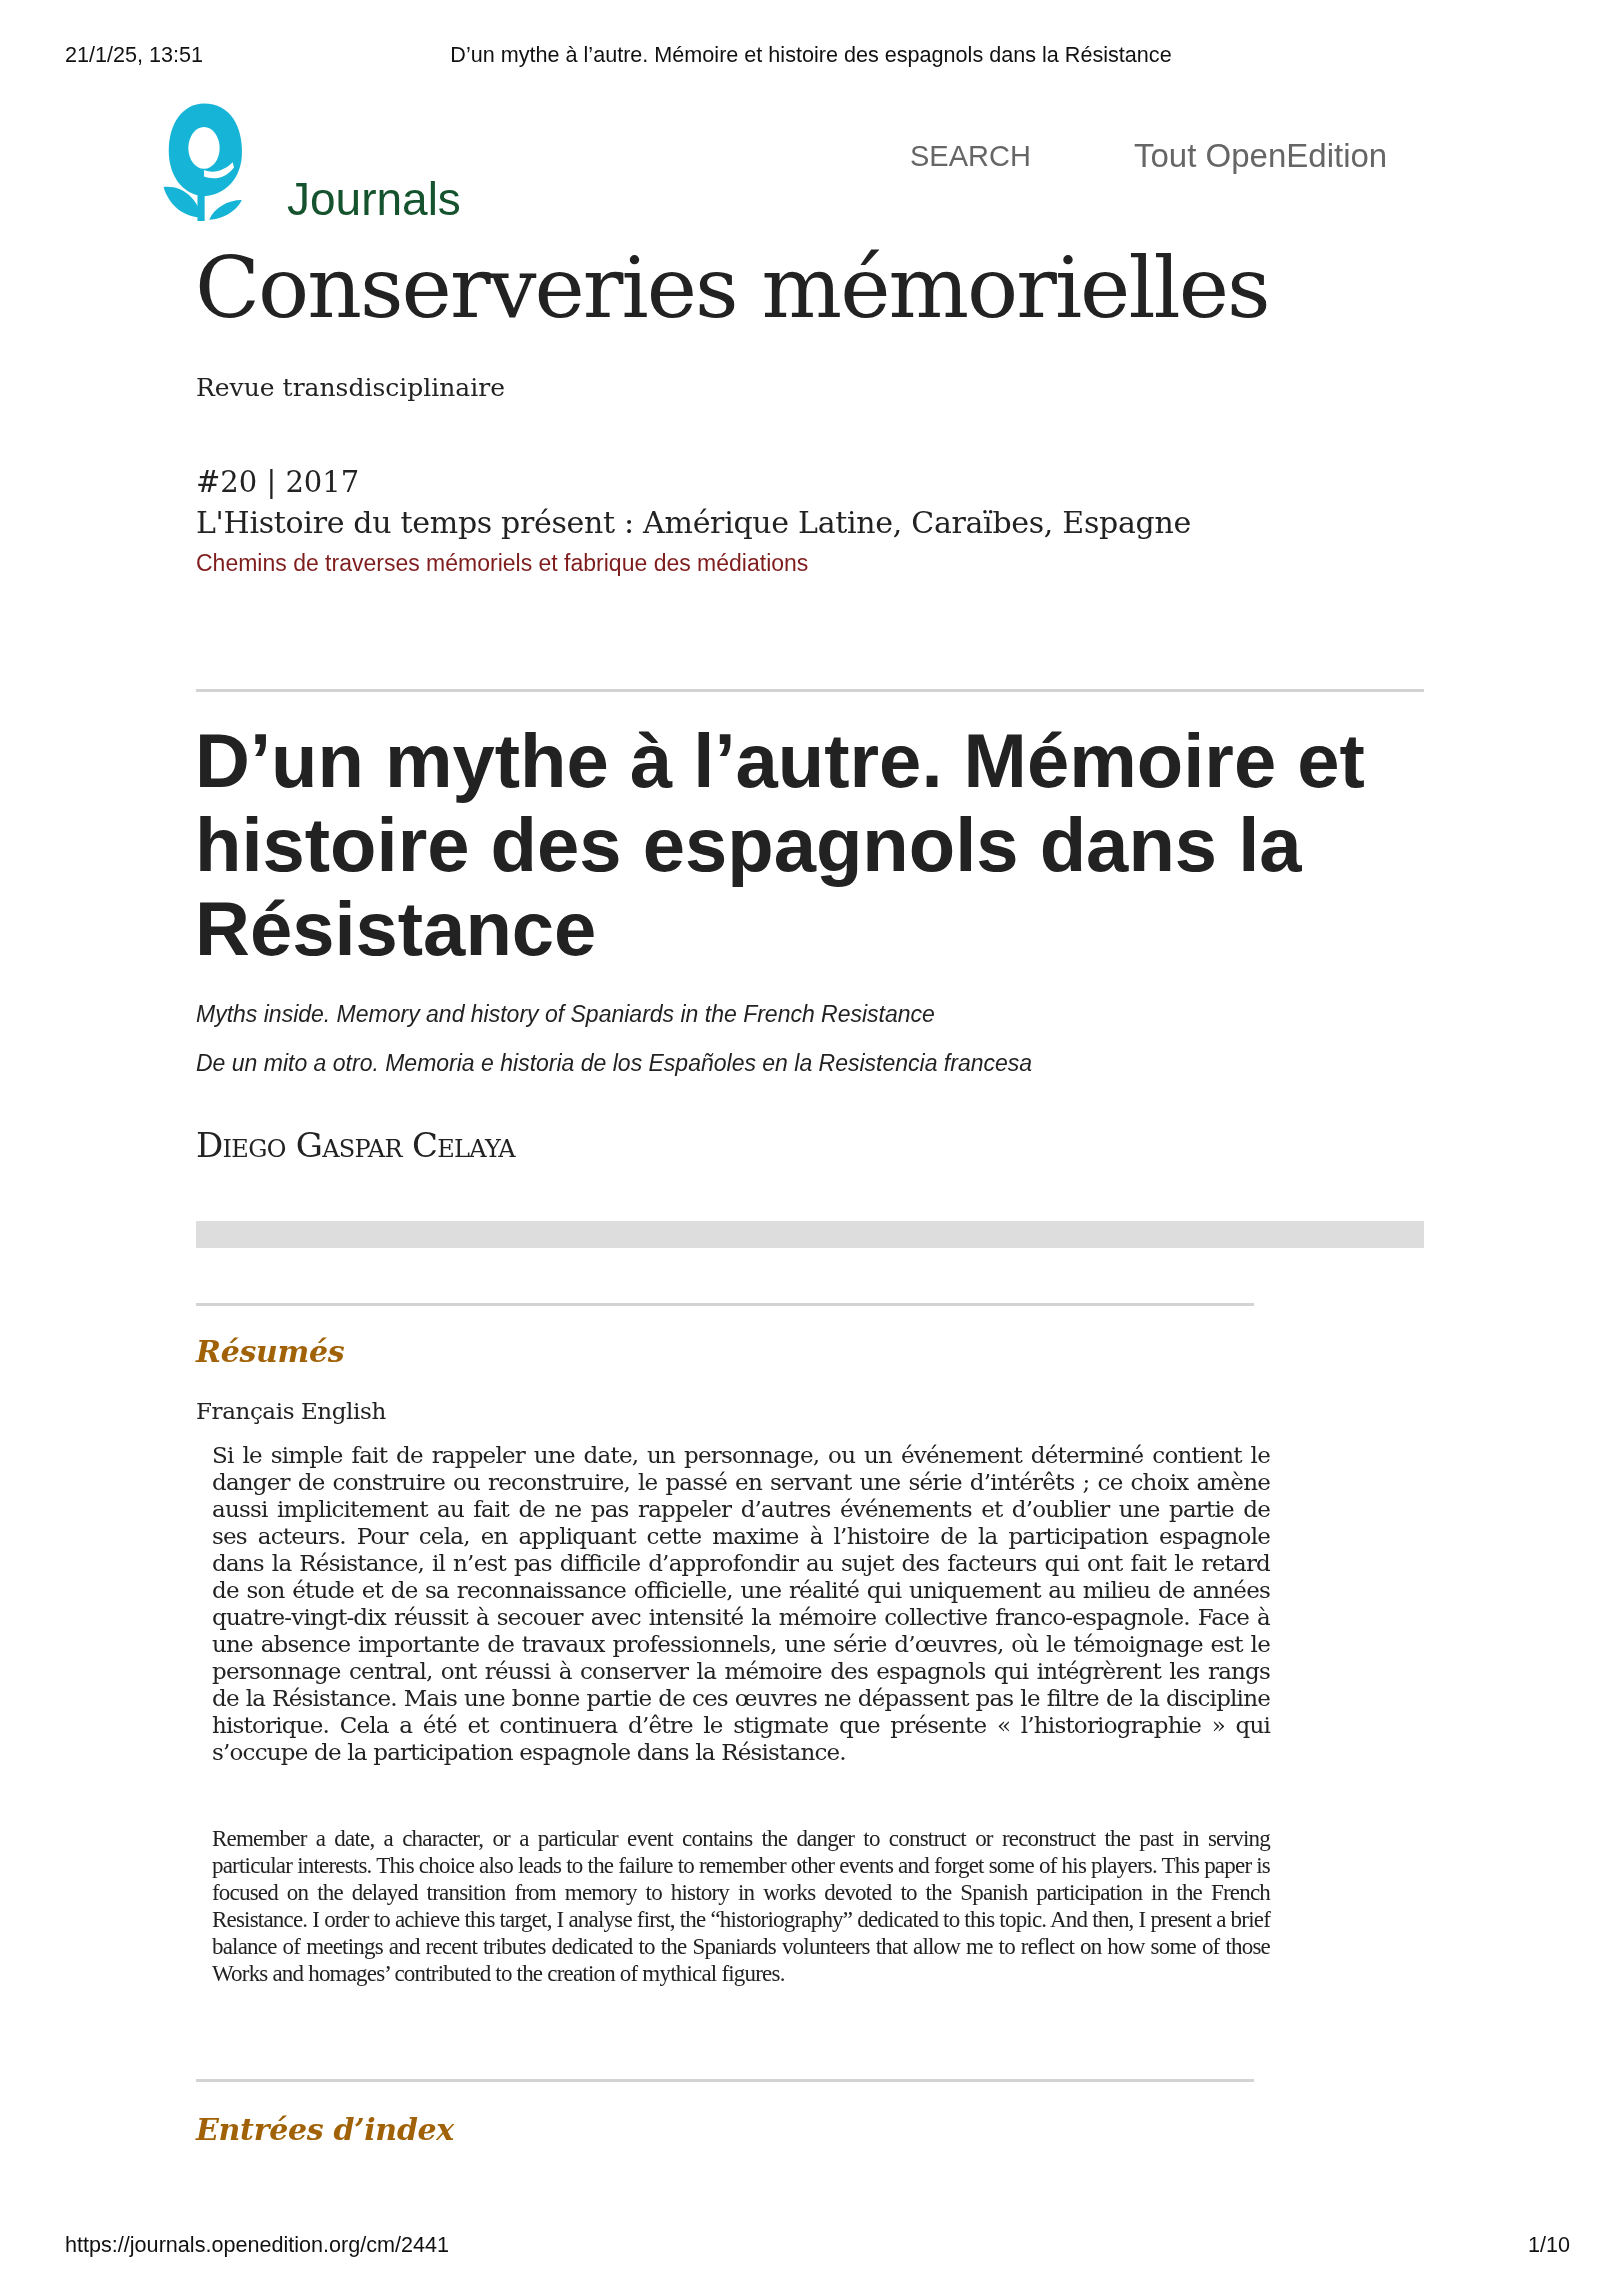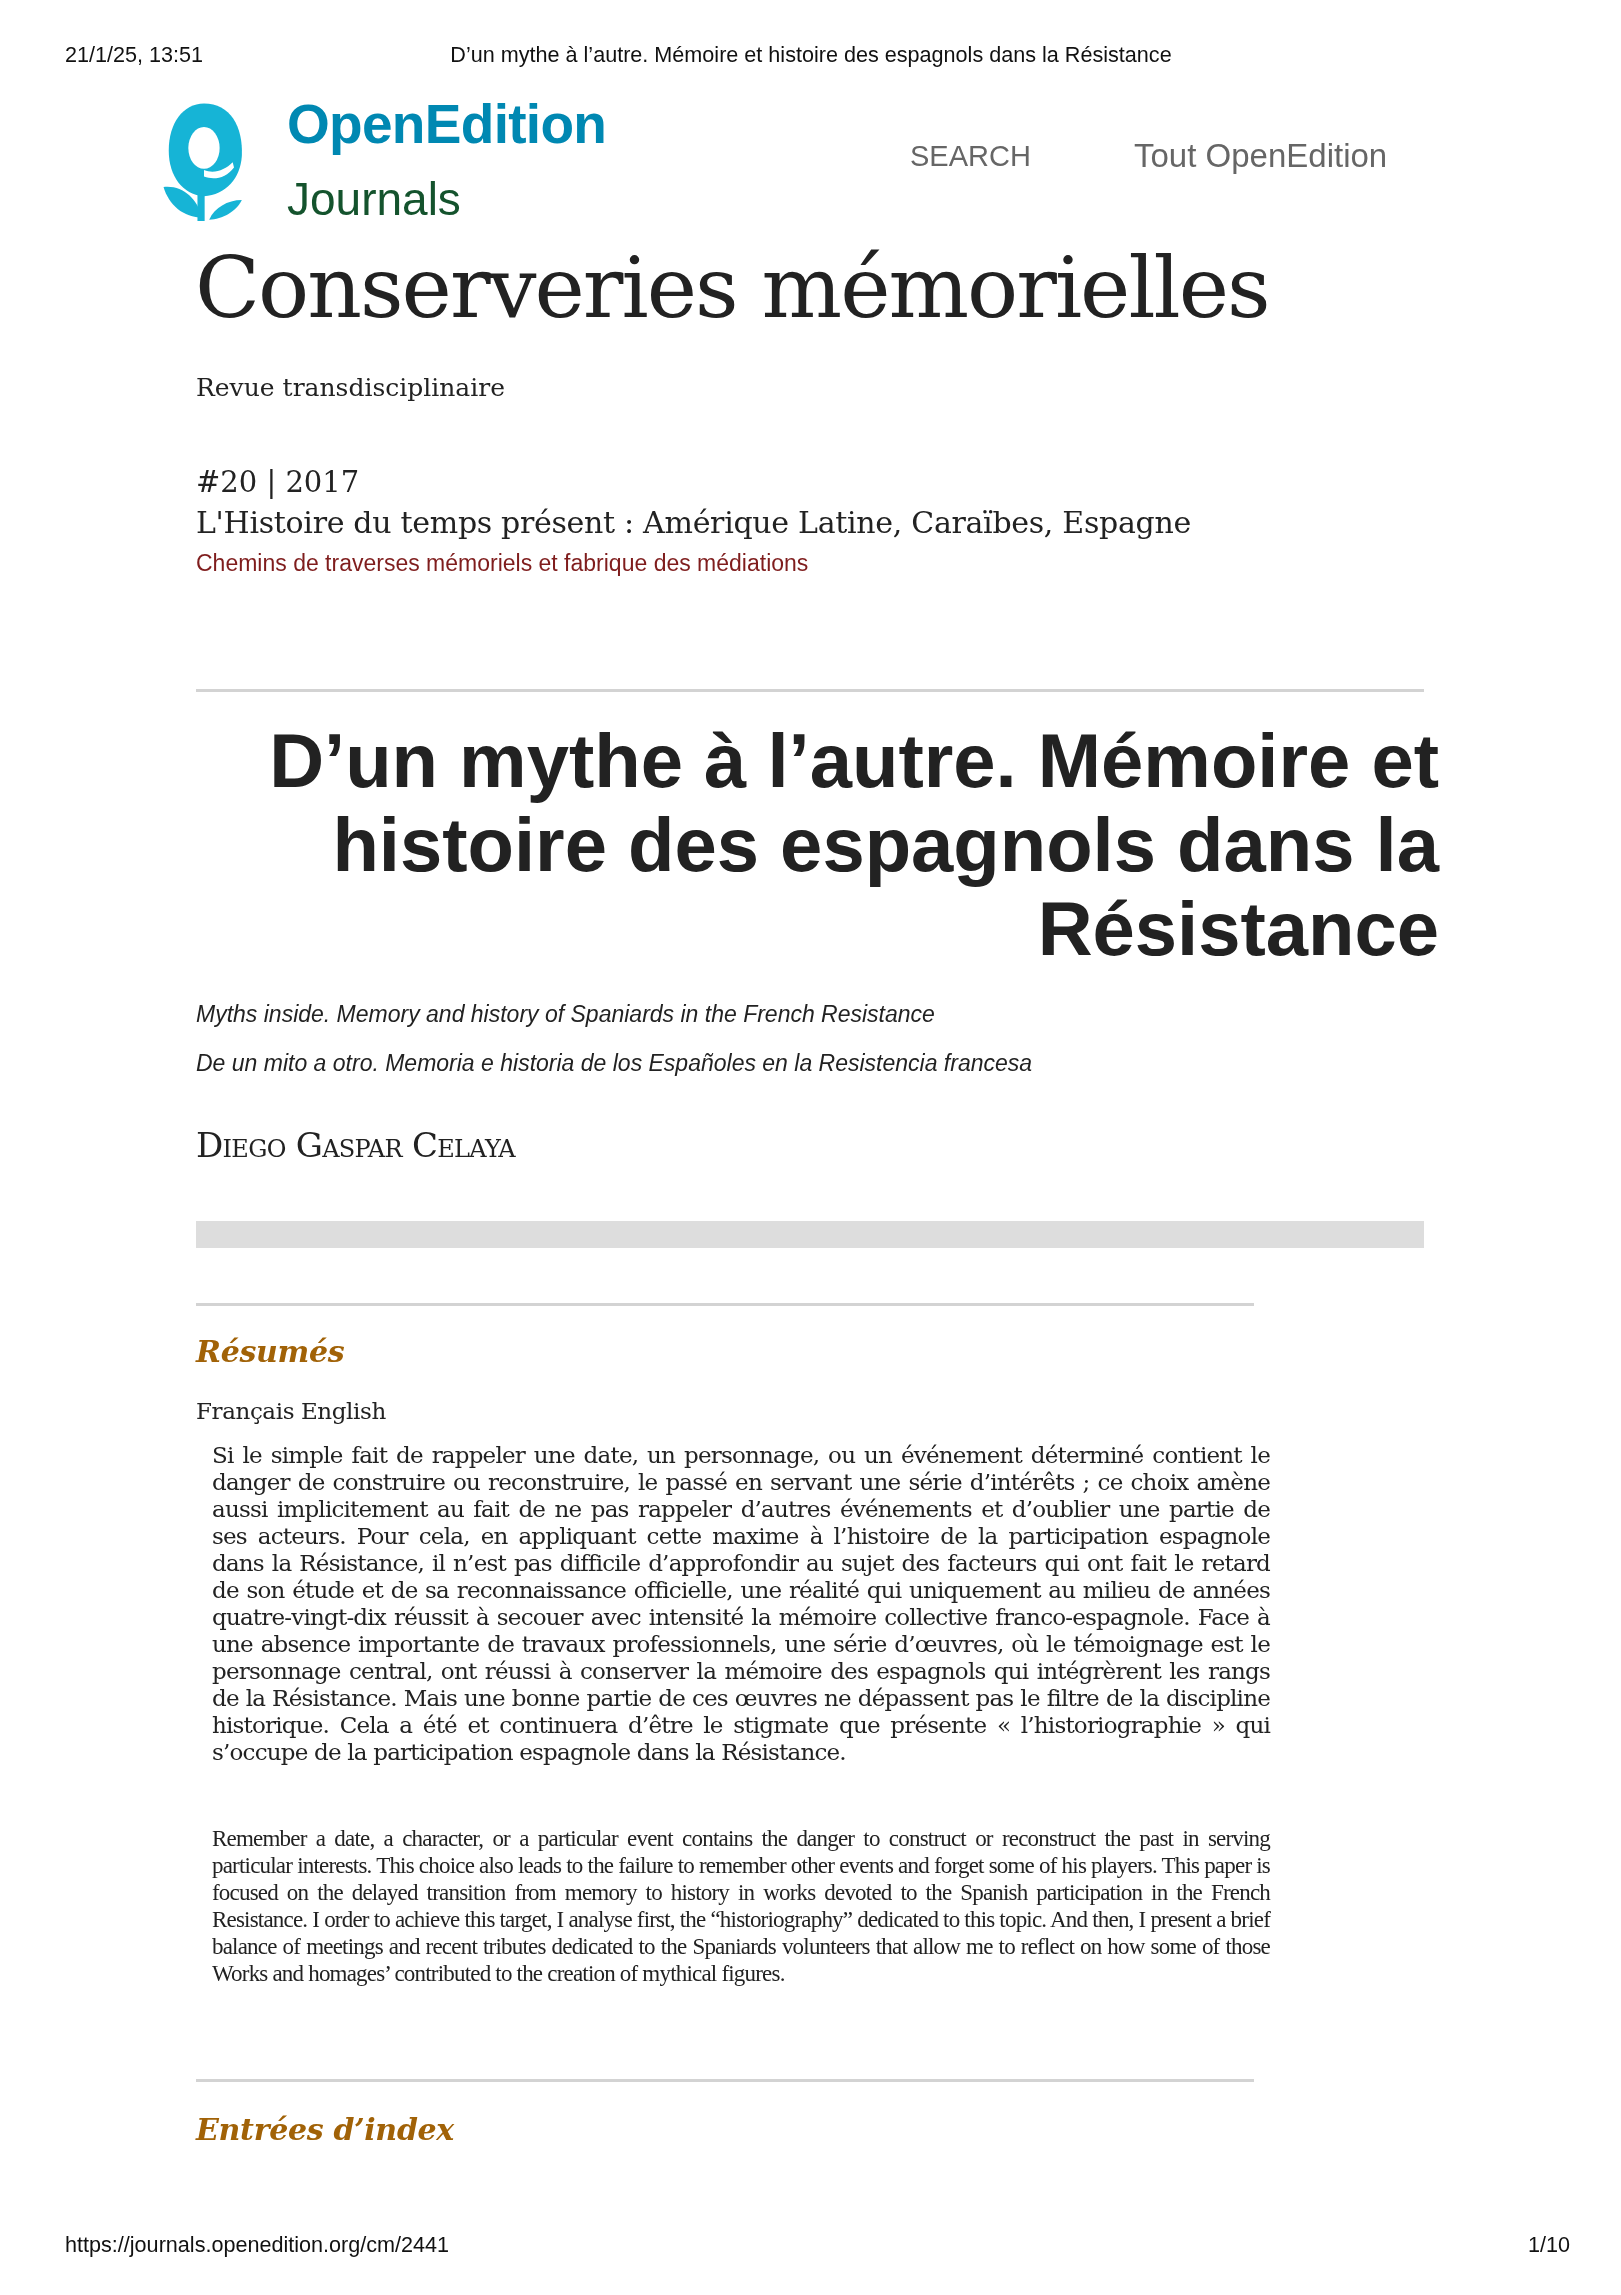--- a/index.html
+++ b/index.html
@@ -8,21 +8,21 @@
       background: #ffffff;
     }
     body {
       width: 1622px;
       height: 2295px;
       position: relative;
       overflow: hidden;
       color: #222222;
       font-family: "Liberation Sans", sans-serif;
     }
-    .abs { position: absolute; text-align: right; }
+    .abs { position: absolute; }
 
     
     .print-meta {
       font-family: "Liberation Sans", sans-serif;
       font-size: 21.6px;
       color: #111111;
       white-space: nowrap;
     }
     #print-date { left: 65px; top: 42px; }
     #print-title { left: 0; width: 1622px; top: 42px; text-align: center; }
@@ -191,21 +191,20 @@
     <rect x="62" y="150" width="11" height="40" fill="#16b4d6"></rect>
 
     <path d="M10 138 C40 135 60 155 70 185 C40 185 18 165 10 138 Z" fill="#16b4d6"></path>
 
     <path d="M130 158 C122 175 100 188 80 188 C88 170 108 158 130 158 Z" fill="#16b4d6"></path>
 
     <path d="M72 10 C112 10 132 45 130 90 C128 125 105 150 72 152 C40 150 18 122 18 82 C18 40 40 10 72 10 Z" fill="#16b4d6"></path>
     <ellipse cx="72" cy="78" rx="24" ry="32" fill="#ffffff"></ellipse>
     <path d="M72 112 C88 118 104 112 116 100 L118 108 C106 124 88 128 72 122 Z" fill="#ffffff"></path>
   </svg>
-  <span id="logo-open">OpenEdition</span>
   <span id="logo-journals">Journals</span>
 </div>
 
 <a id="nav-search" class="abs nav-link">SEARCH</a>
 <a id="nav-tout" class="abs nav-link">Tout OpenEdition</a>
 
 <div id="journal-title" class="abs">Conserveries mémorielles</div>
 <div id="journal-subtitle" class="abs">Revue transdisciplinaire</div>
 
 <div id="issue-number" class="abs">#20 | 2017</div>

